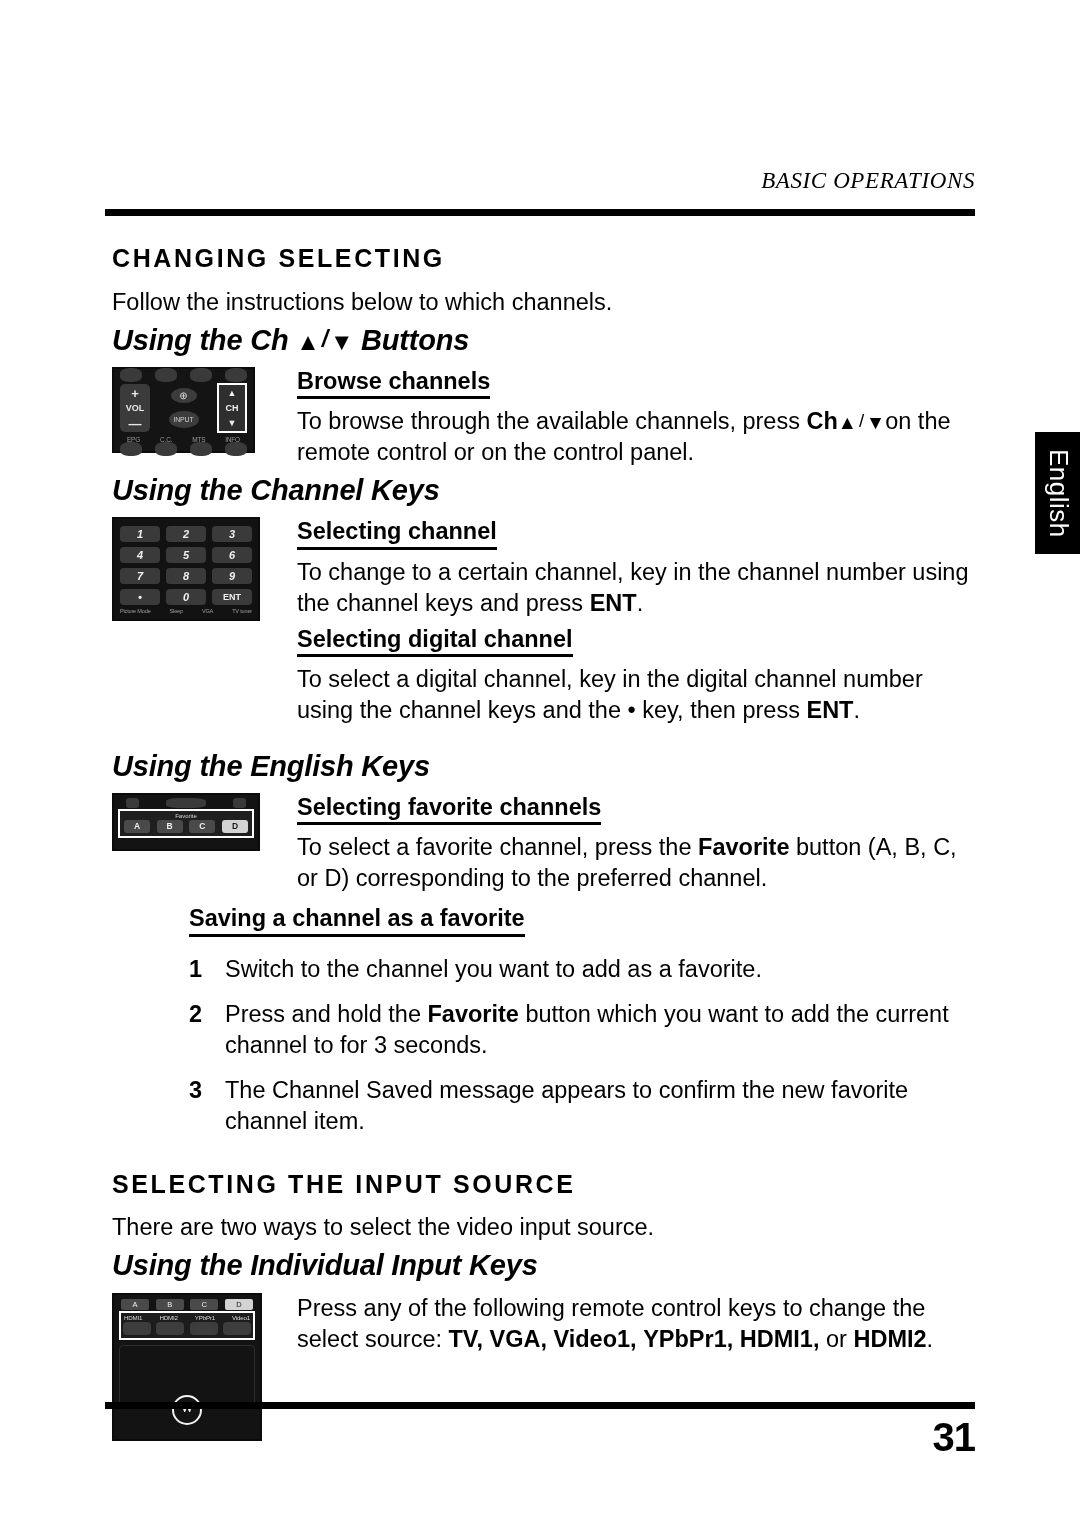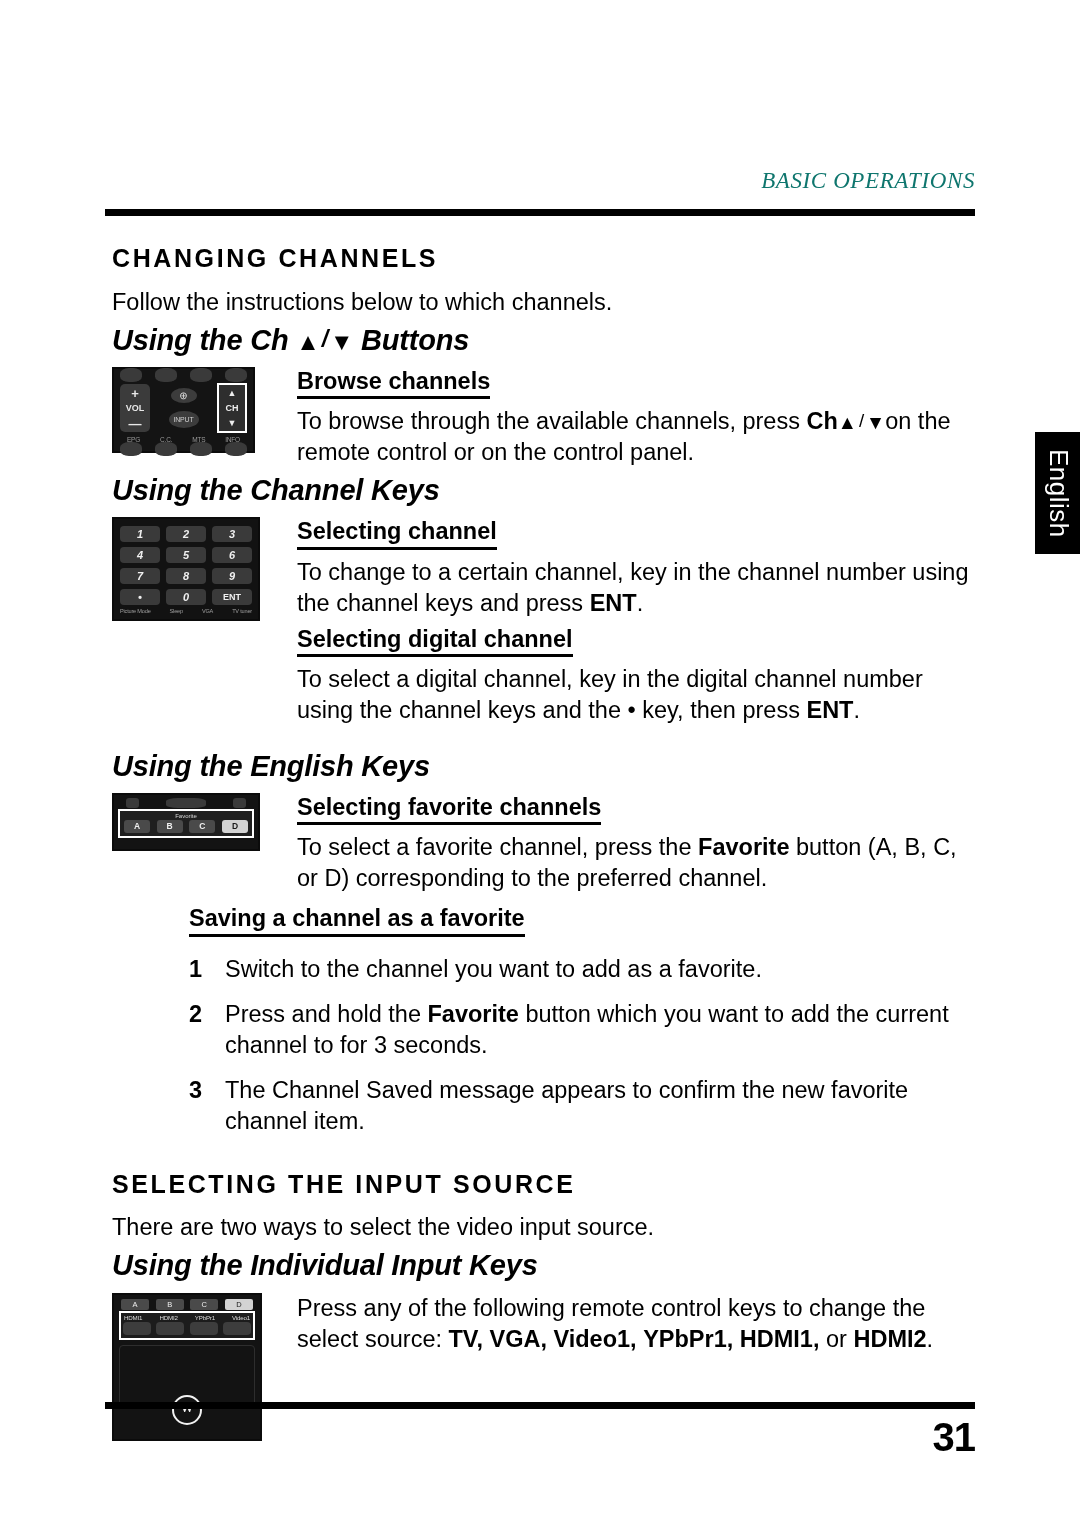--- a/index.html
+++ b/index.html
@@ -26,21 +26,21 @@
     position: absolute;
     left: 105px;
     top: 168px;
     width: 870px;
     text-align: right;
     font-family: "Liberation Serif", serif;
     font-style: italic;
     font-weight: 400;
     font-size: 23px;
     letter-spacing: 0.6px;
-    color: #0f766e;
+    color: #000000;
   }
   .rule-top {
     position: absolute;
     left: 105px;
     top: 209px;
     width: 870px;
     height: 7px;
     background: #000;
   }
   .rule-bottom {
@@ -451,21 +451,21 @@
 
   <div class="running-head">BASIC OPERATIONS</div>
   <div class="rule-top"></div>
 
   <div class="lang-tab">
     <span>English</span>
   </div>
 
   <div class="content">
 
-    <h2 class="section-head">CHANGING CHANNELS</h2>
+    <h2 class="section-head">CHANGING SELECTING</h2>
     <p class="body-text intro">Follow the instructions below to which channels.</p>
 
     <h3 class="sub-head">
       <span>Using the Ch</span>
       <span class="arrow-up">▲</span><span class="slash">/</span><span class="arrow-dn">▼</span>
       <span>Buttons</span>
     </h3>
 
     <div class="fig-block" style="min-height:96px;">
       <div class="fig">

